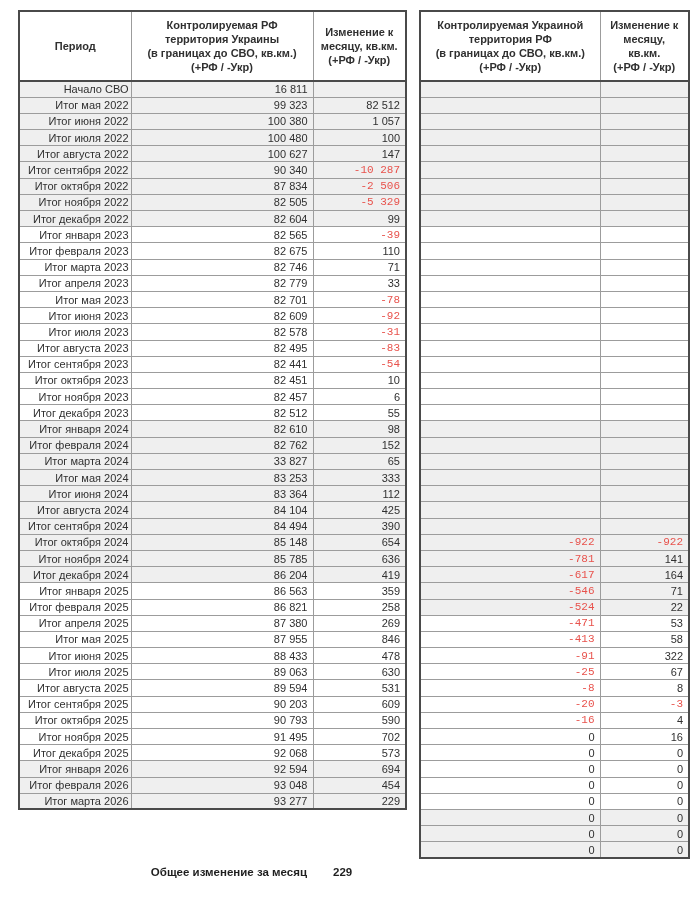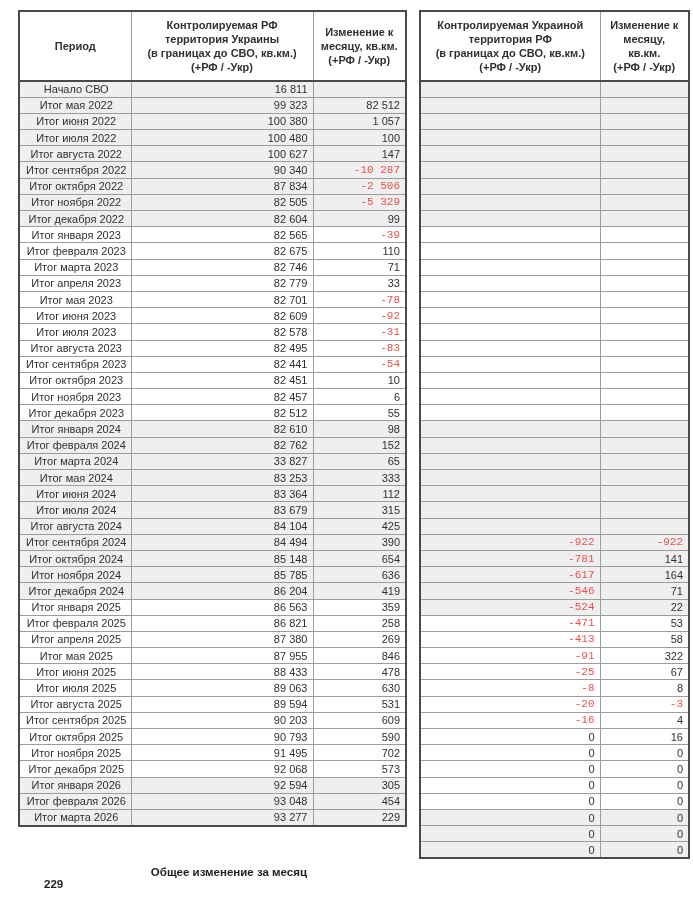--- a/index.html
+++ b/index.html
@@ -14,25 +14,25 @@
   .tbl-left{width:387px;}
   .tbl-right{width:269px;}
   th,td{border:1px solid var(--bin);box-sizing:border-box;overflow:hidden;color:var(--txt);}
   thead th{
     border-bottom:2px solid var(--bout);
     background:#fff;font-weight:700;font-size:11px;line-height:14px;
     text-align:center;vertical-align:middle;white-space:pre-line;
     height:70px;padding:2px 2px;
   }
   tbody td{height:16.2px;font-size:11px;line-height:14px;padding:0;white-space:nowrap;vertical-align:middle;}
-  td.p{text-align:center;padding-left:4px;padding-right:2px;}
+  td.p{text-align:right;padding-left:4px;padding-right:2px;}
   td.n{text-align:right;padding-right:5px;padding-left:2px;}
   tr.band td{background:var(--band);}
   td.neg{color:var(--neg);font-family:Liberation Mono, monospace;}
-  .footer{display:flex;margin:7px 0 0 18px;font-size:11.5px;font-weight:700;color:#1f1f1f;flex-direction:column;}
+  .footer{display:flex;margin:7px 0 0 18px;font-size:11.5px;font-weight:700;color:#1f1f1f;}
   .footer-label{width:289px;text-align:right;}
   .footer-value{margin-left:26px;}
 </style>
 </head>
 <body>
 
 <div class="page">
   <div class="tables">
 
     <table class="tbl-left">
@@ -178,25 +178,20 @@
             <td class="p">Итог мая 2024</td>
             <td class="n">83 253</td>
             <td class="n">333</td>
           </tr>
           <tr class="row band">
             <td class="p">Итог июня 2024</td>
             <td class="n">83 364</td>
             <td class="n">112</td>
           </tr>
           <tr class="row band">
-            <td class="p">Итог июля 2024</td>
-            <td class="n">83 679</td>
-            <td class="n">315</td>
-          </tr>
-          <tr class="row band">
             <td class="p">Итог августа 2024</td>
             <td class="n">84 104</td>
             <td class="n">425</td>
           </tr>
           <tr class="row band">
             <td class="p">Итог сентября 2024</td>
             <td class="n">84 494</td>
             <td class="n">390</td>
           </tr>
           <tr class="row band">
@@ -265,21 +260,21 @@
             <td class="n">702</td>
           </tr>
           <tr class="row">
             <td class="p">Итог декабря 2025</td>
             <td class="n">92 068</td>
             <td class="n">573</td>
           </tr>
           <tr class="row band">
             <td class="p">Итог января 2026</td>
             <td class="n">92 594</td>
-            <td class="n">305</td>
+            <td class="n">694</td>
           </tr>
           <tr class="row band">
             <td class="p">Итог февраля 2026</td>
             <td class="n">93 048</td>
             <td class="n">454</td>
           </tr>
           <tr class="row band">
             <td class="p">Итог марта 2026</td>
             <td class="n">93 277</td>
             <td class="n">229</td>

